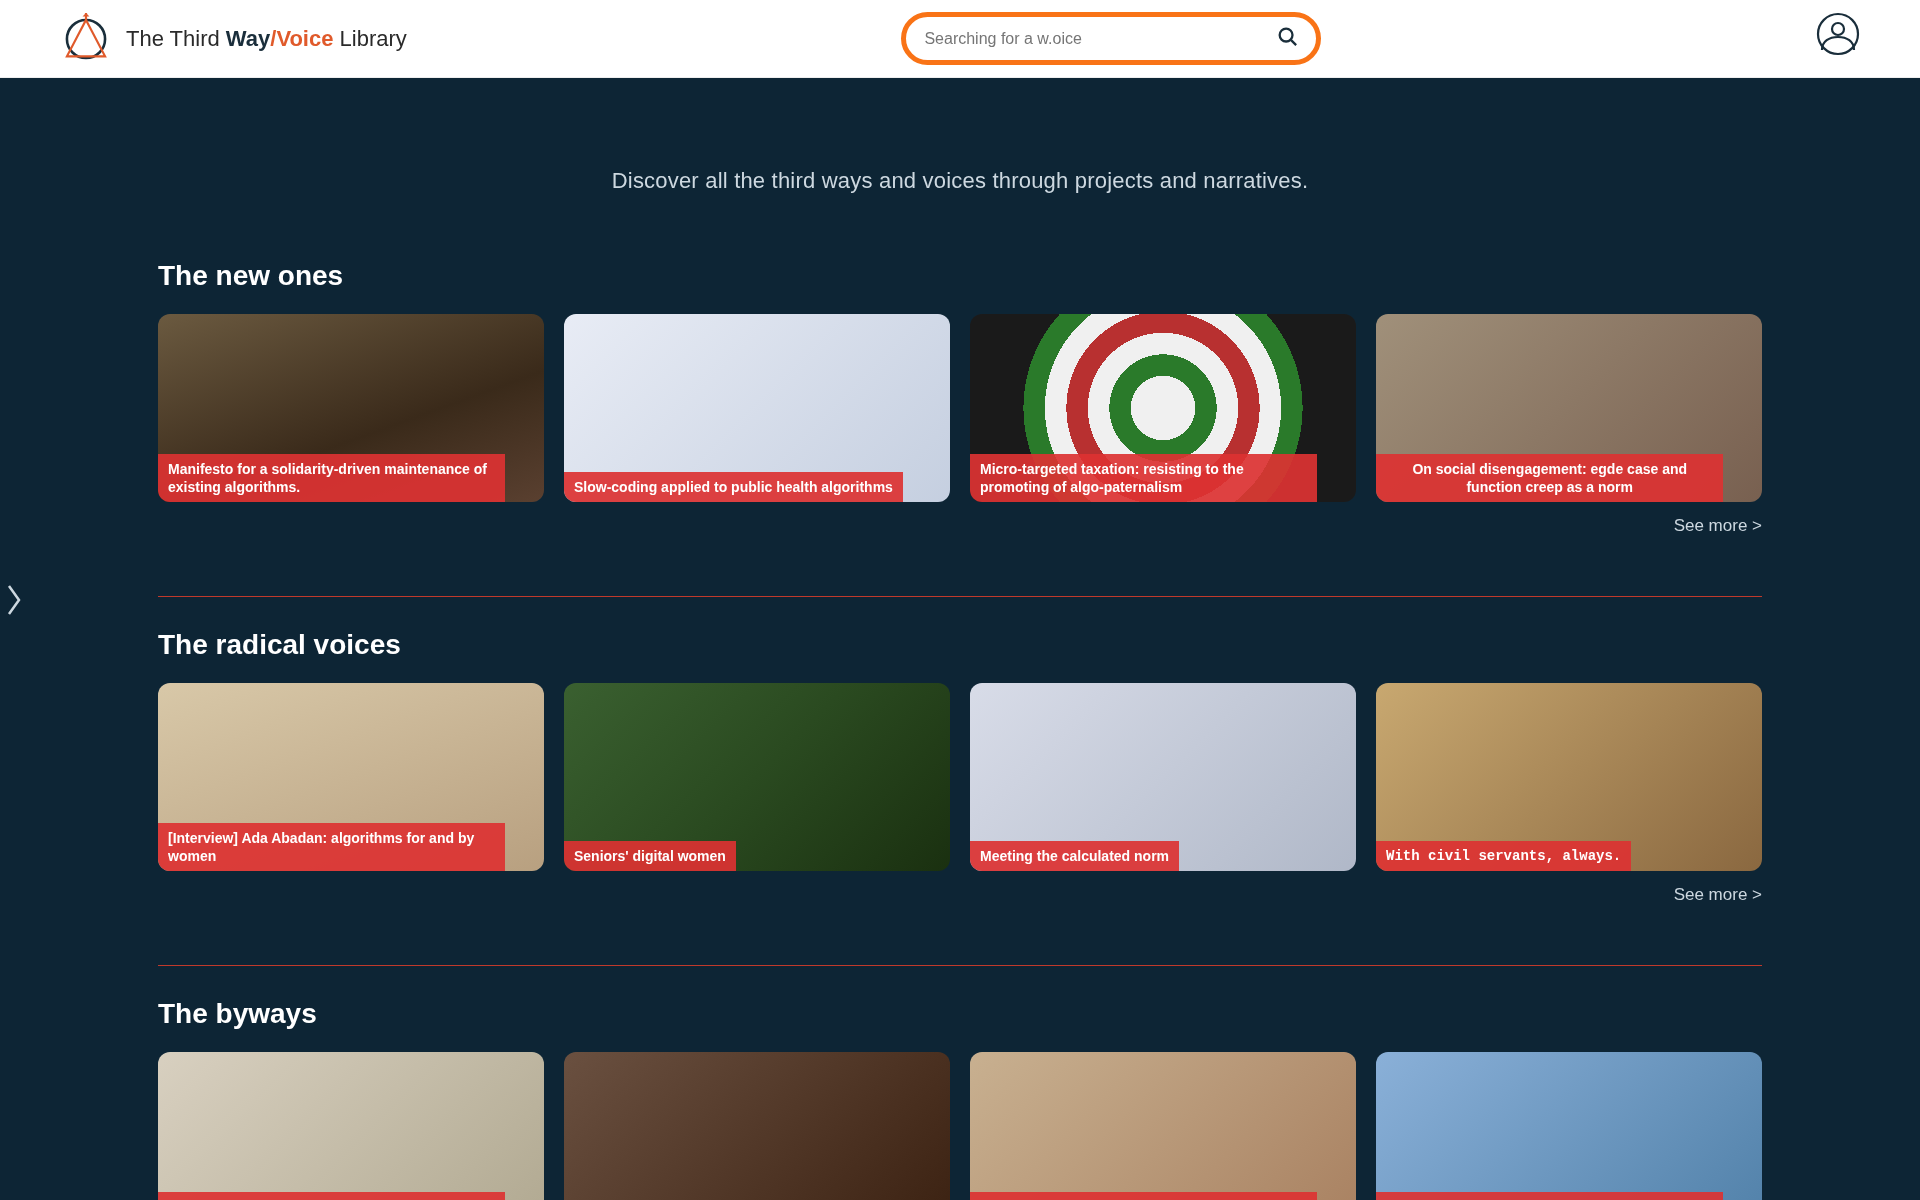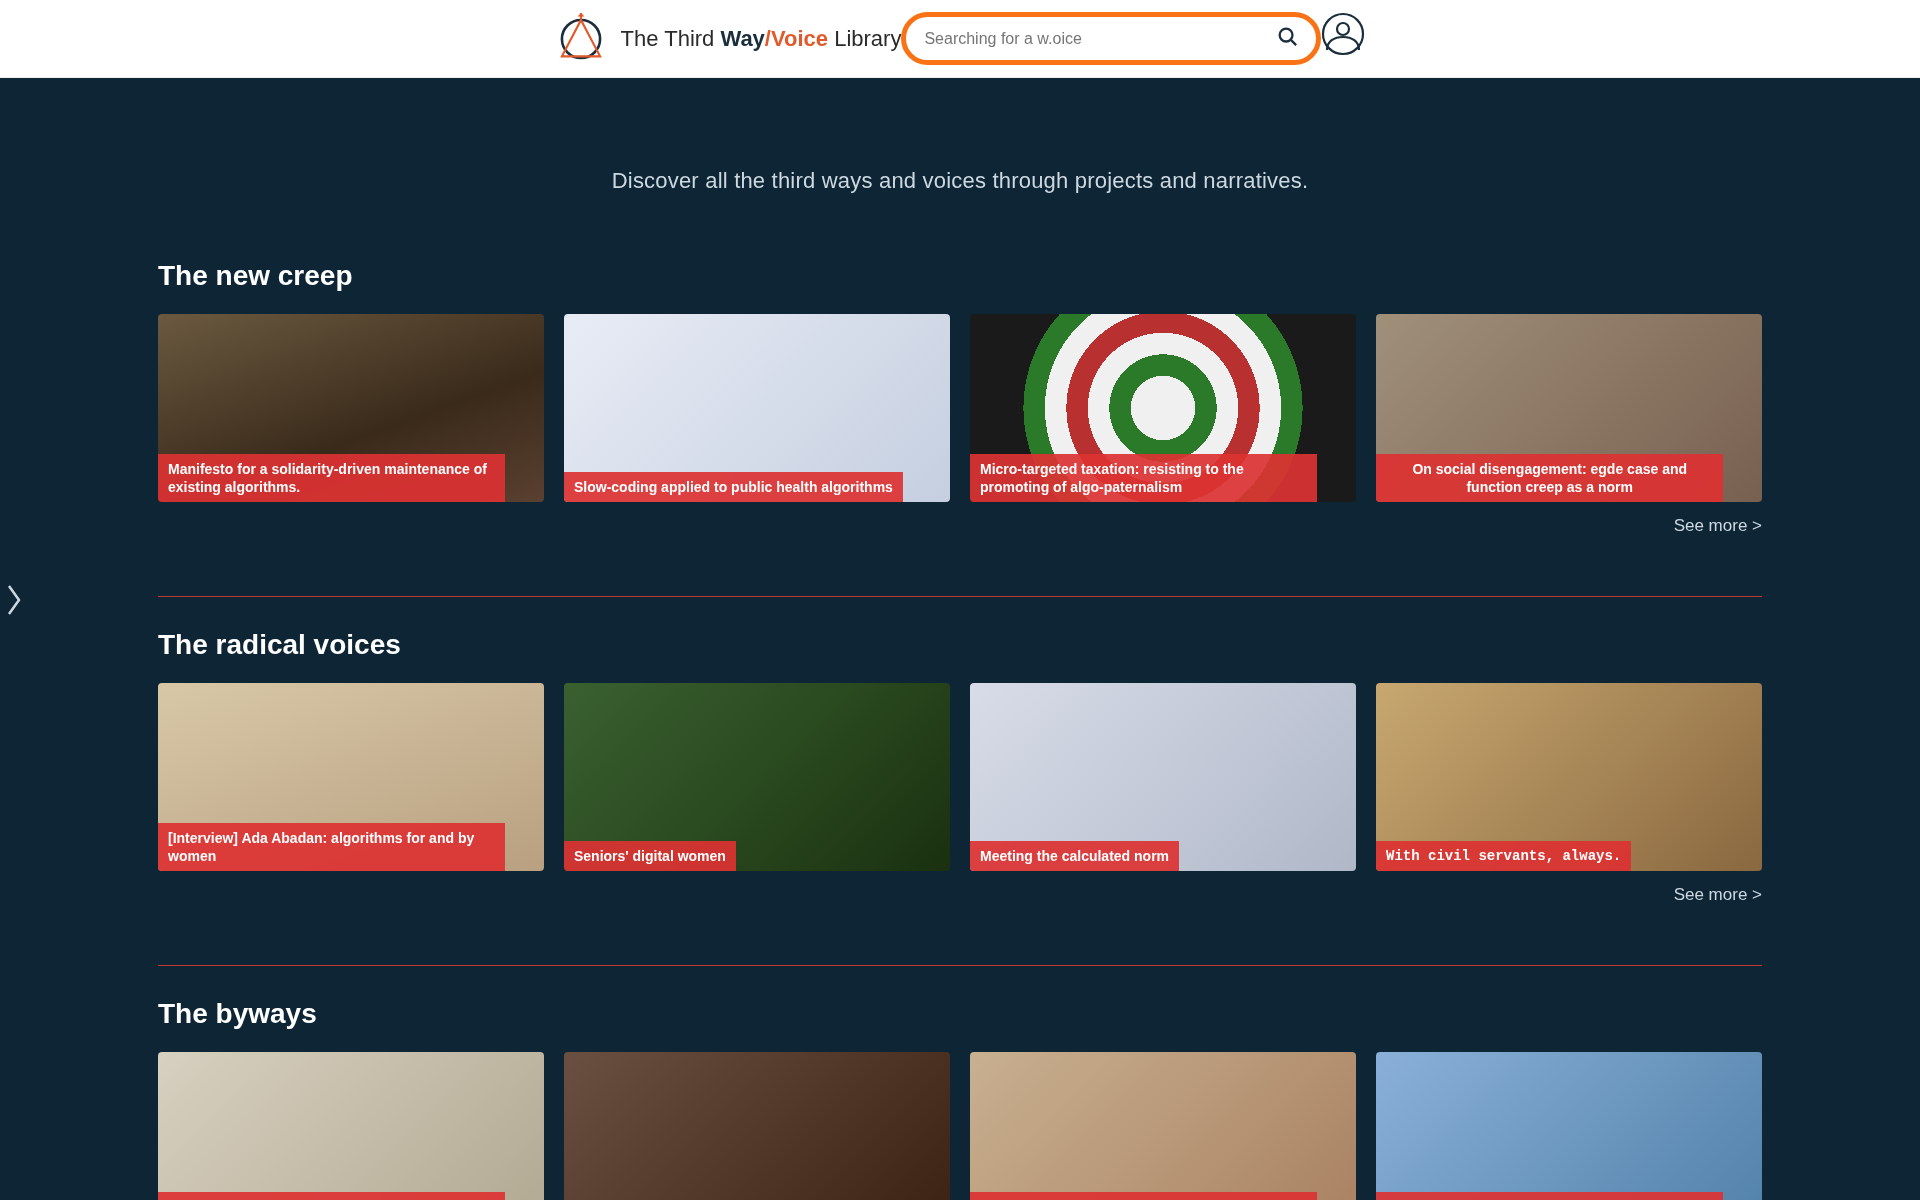--- a/index.html
+++ b/index.html
@@ -4,21 +4,21 @@
   <style>
     * { box-sizing: border-box; margin: 0; padding: 0; }
     body { font-family: Arial, sans-serif; background: #0d2535; color: #fff; width: 1920px; min-height: 1200px; overflow-x: hidden; }
 
     
     .header {
       background: #fff;
       height: 78px;
       display: flex;
       align-items: center;
-      justify-content: center;
+      justify-content: space-between;
       padding: 4px 60px;
       border-bottom: 1px solid #eee;
     }
     .header-logo {
       display: flex;
       align-items: center;
       gap: 14px;
     }
     .logo-text {
       font-size: 22px;
@@ -79,21 +79,21 @@
       color: #fff;
       margin-bottom: 22px;
     }
     .cards-row {
       display: flex;
       gap: 20px;
     }
     .card {
       flex: 1;
       position: relative;
-      border-radius: 4px;
+      border-radius: 12px;
       overflow: hidden;
       height: 188px;
       background: #333;
     }
     
     .card-bg {
       width: 100%;
       height: 100%;
       display: block;
     }
@@ -204,21 +204,21 @@
   </svg>
 </div>
 
 <div style="text-align:center; padding: 44px 0 30px 0;">
   <p class="hero-text">Discover all the third ways and voices through projects and narratives.</p>
 </div>
 
 <div id="sections-container">
     <div class="section">
 
-    <h2 class="section-title">The new creep</h2>
+    <h2 class="section-title">The new ones</h2>
     <div class="cards-row">
 
       <div class="card card-tools">
 
         <div class="card-bg" style="width: 100%; height: 100%; background: linear-gradient(160deg, rgb(107, 90, 64) 0%, rgb(58, 42, 26) 60%, rgb(90, 64, 48) 100%);"></div>
         <div class="card-label">Manifesto for a solidarity-driven maintenance of existing algorithms.</div>
       </div>
 
       <div class="card card-medical">
 

